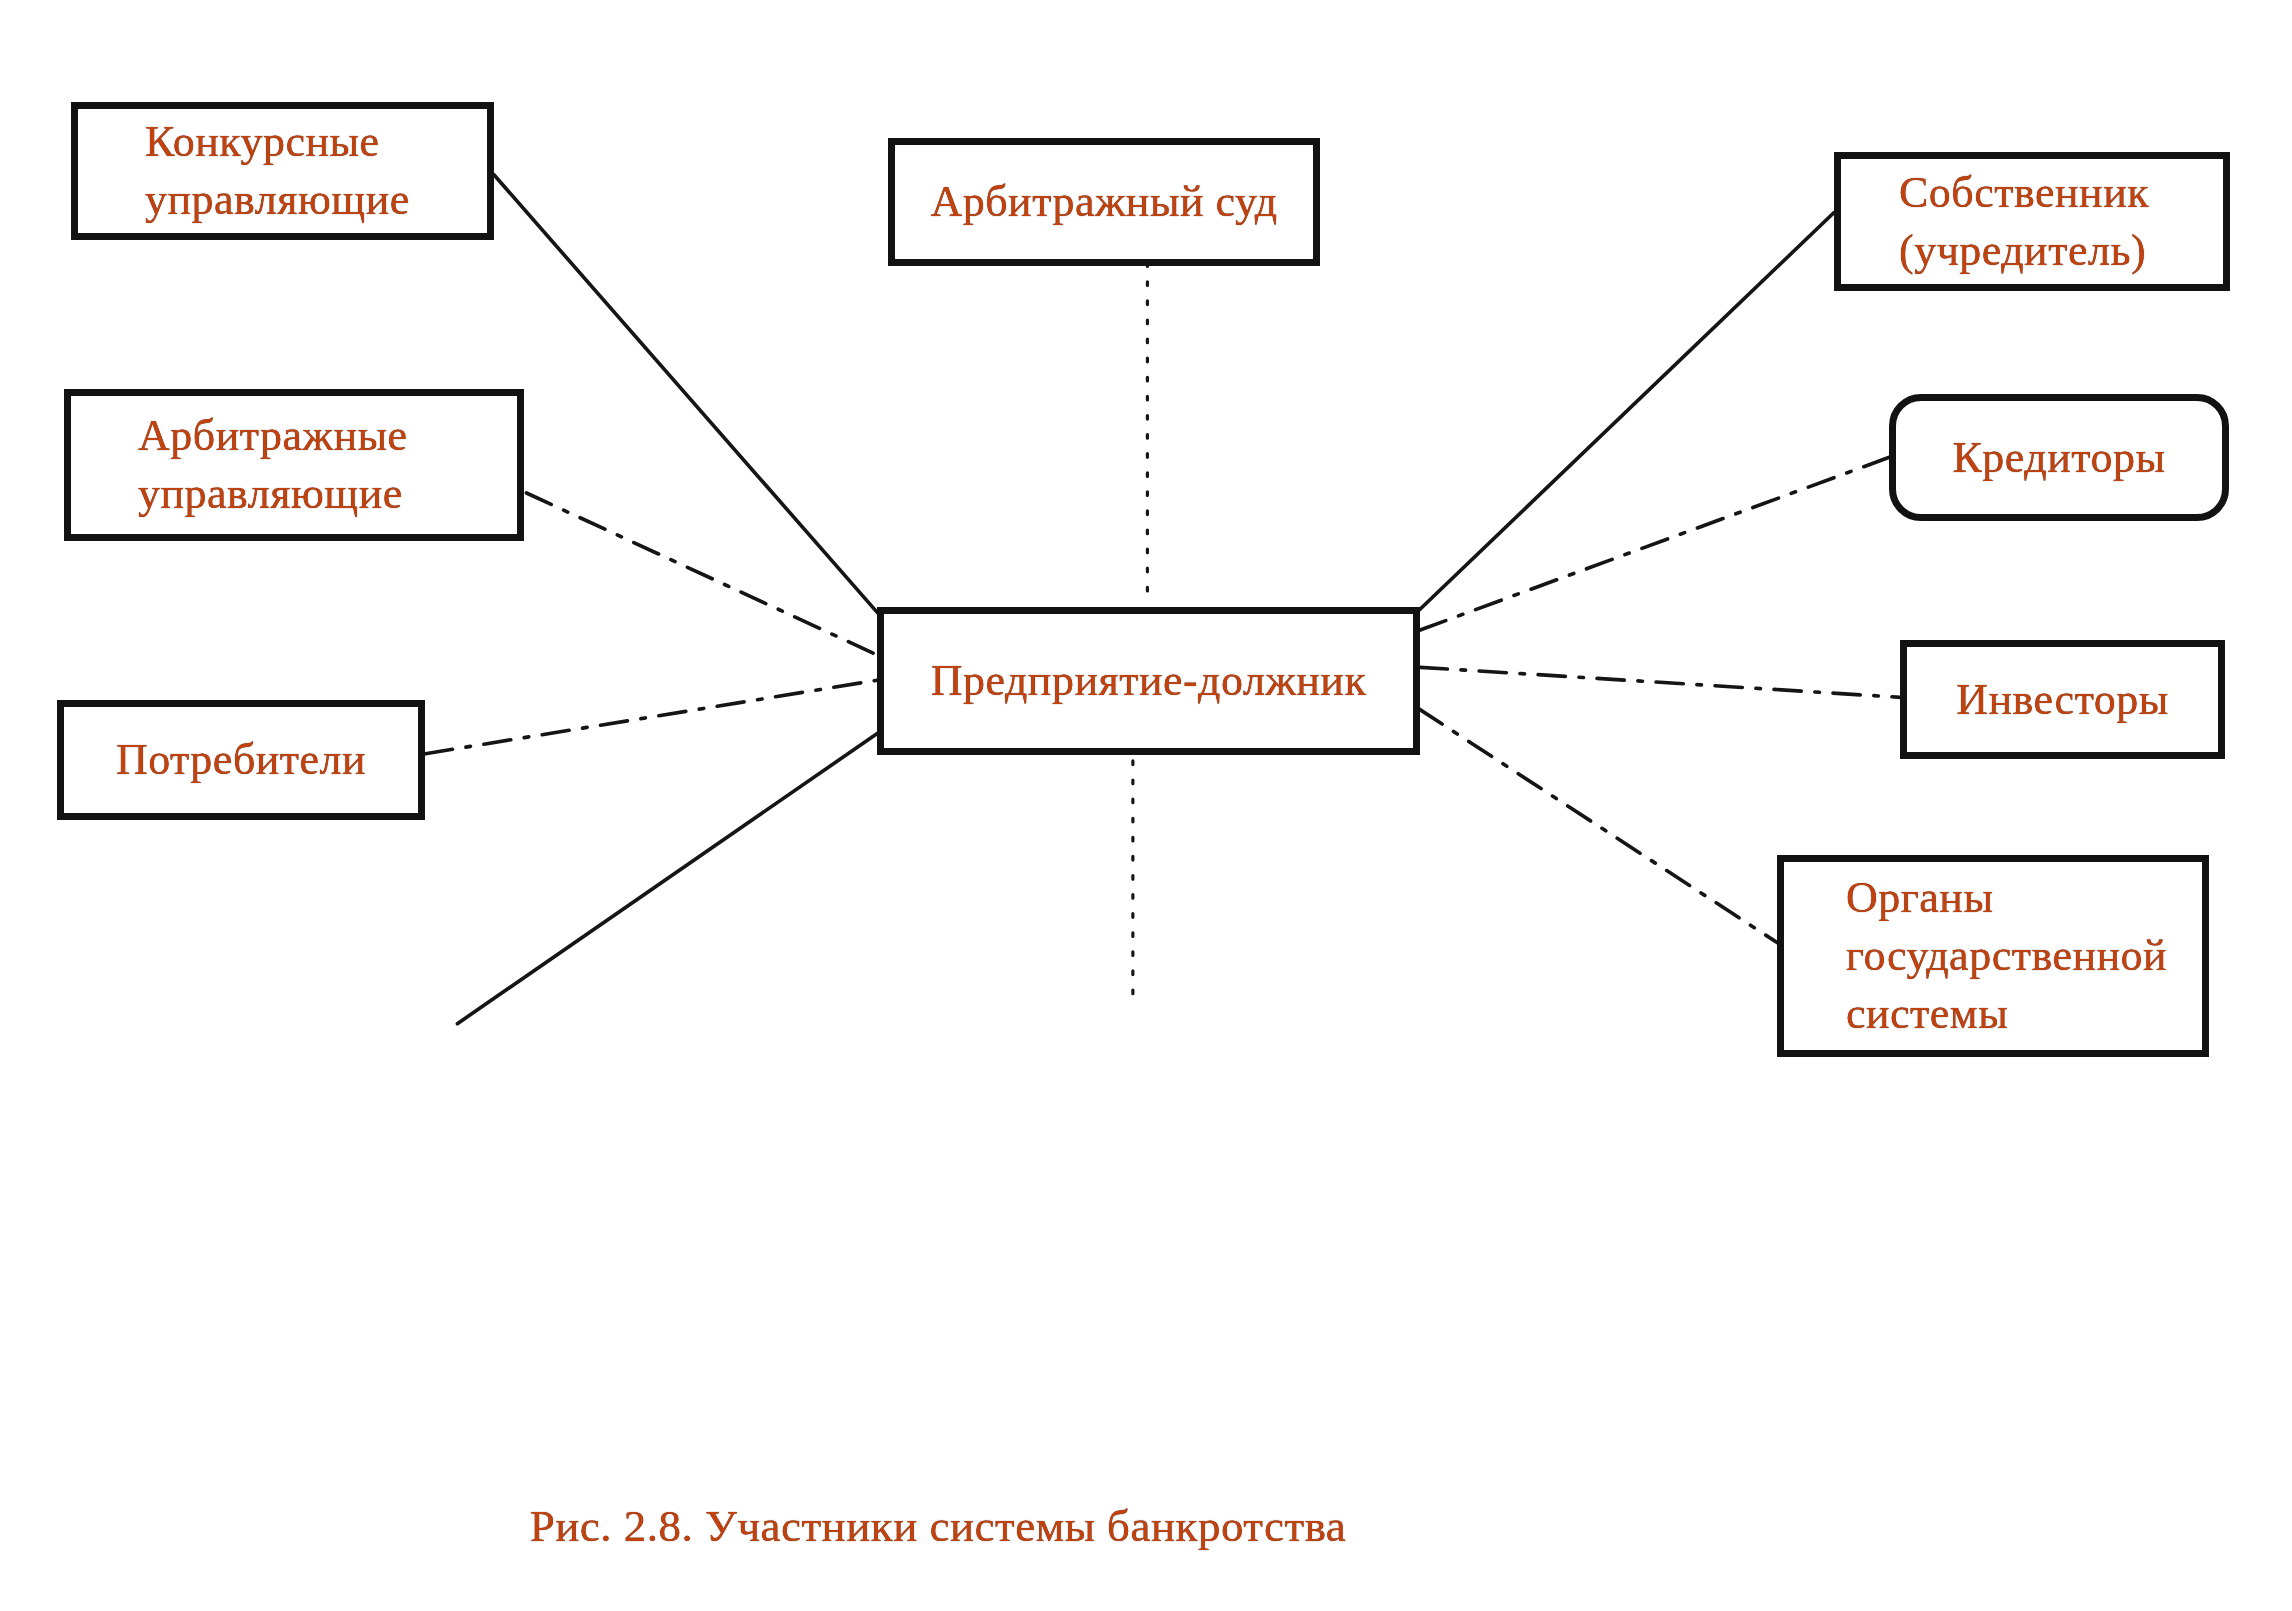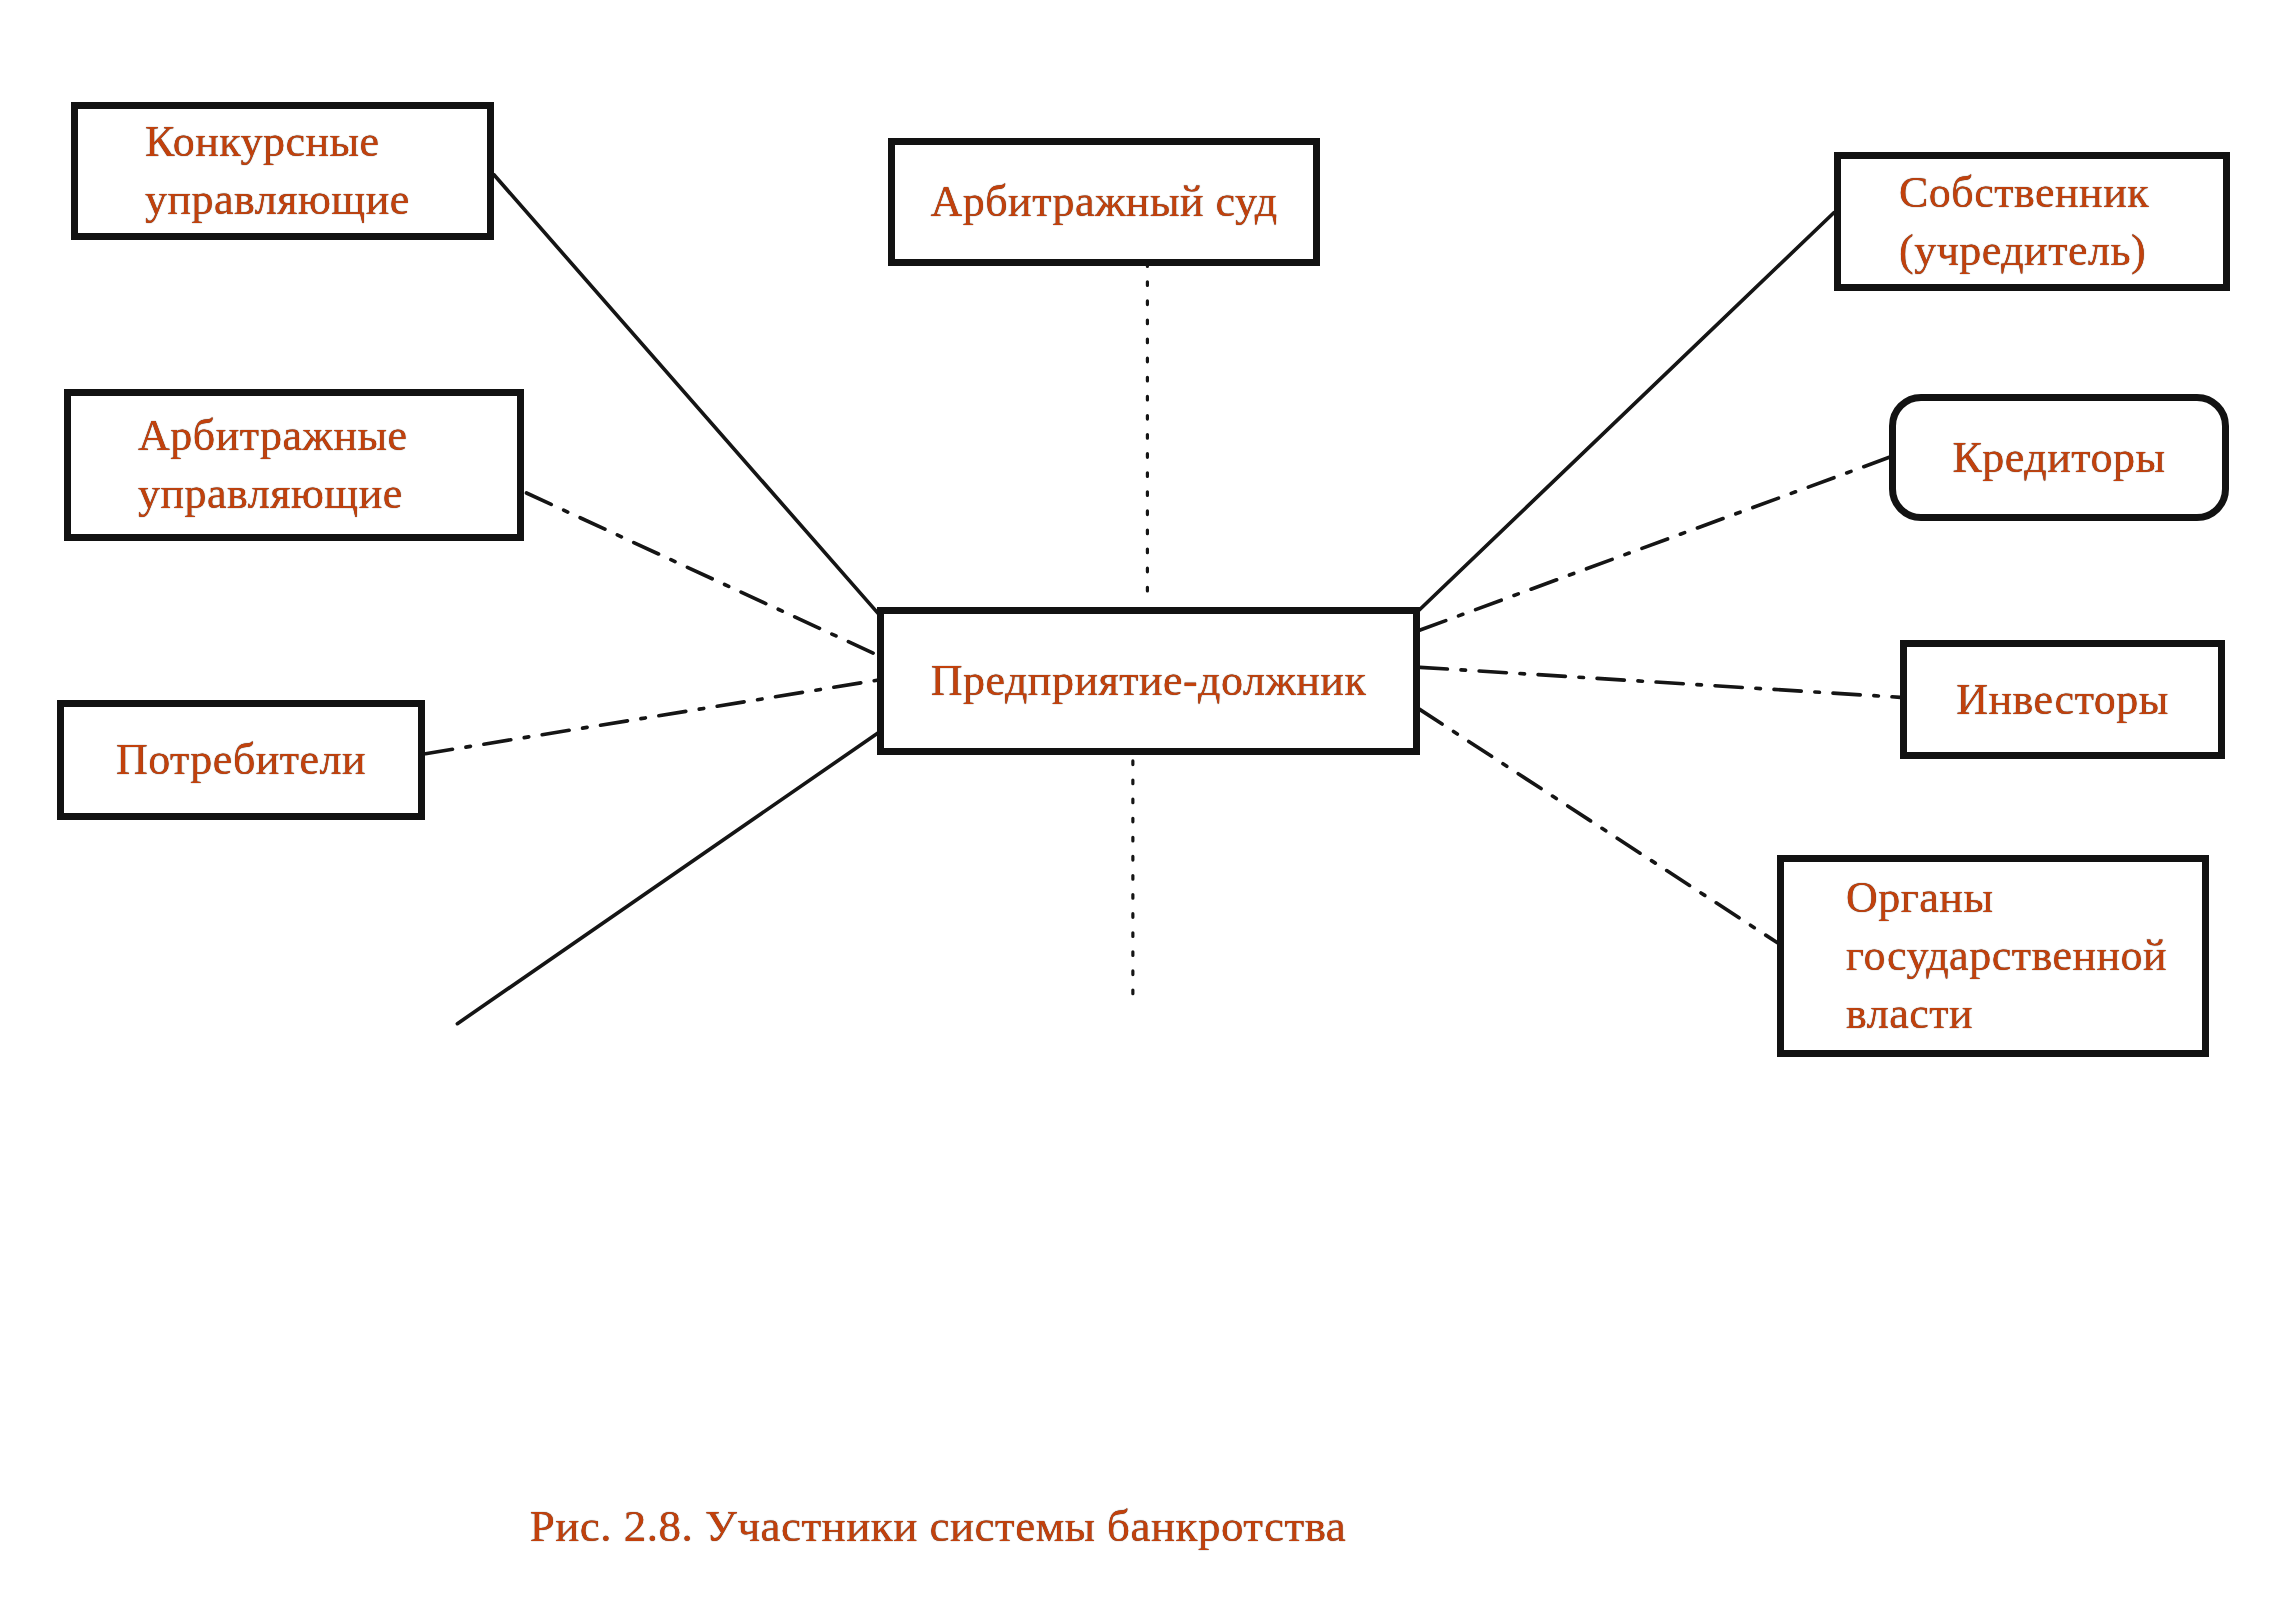--- a/index.html
+++ b/index.html
@@ -112,20 +112,20 @@
   </div>
 
   <div class="node center-text n-investory">
     <span>Инвесторы</span>
   </div>
 
 
   <div class="node left-text n-organy">
     <span>Органы
 государственной
-власти</span>
+системы</span>
   </div>
 
 
   <div class="caption">Рис. 2.8. Участники системы банкротства</div>
 
 </div>
 
 
 </body></html>

